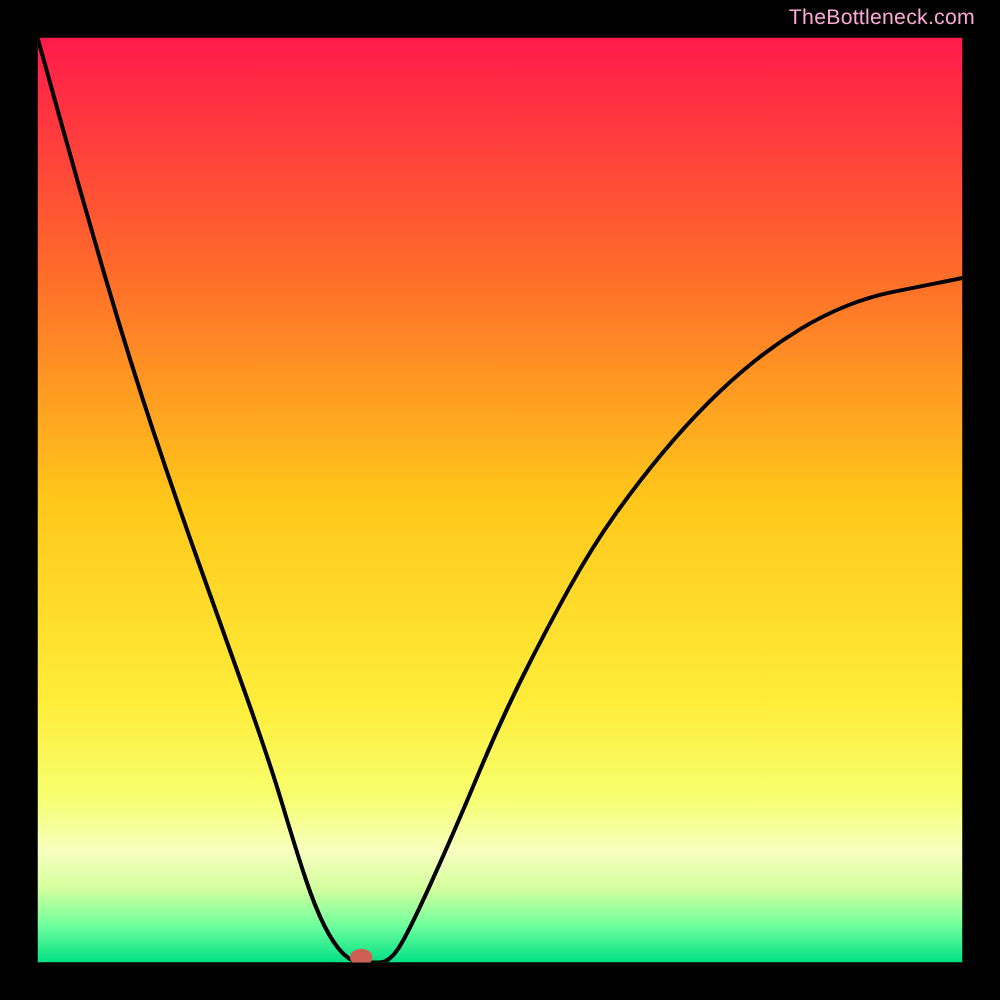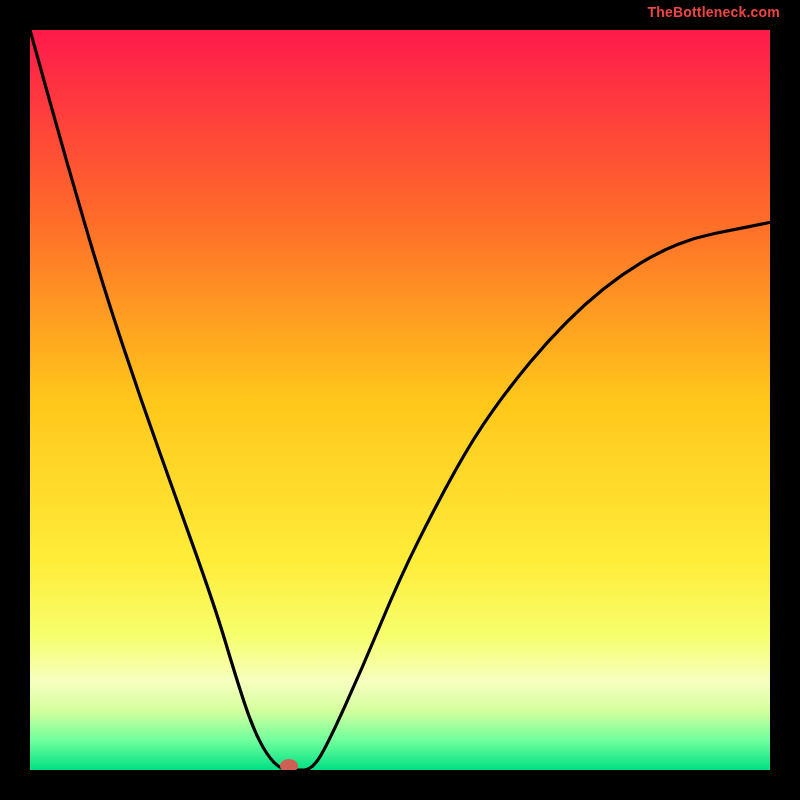--- a/index.html
+++ b/index.html
@@ -14,23 +14,23 @@
     width: 800px;
     height: 800px;
     background: #000;
     position: relative;
     box-sizing: border-box;
   }
   .watermark {
     position: absolute;
     top: 4px;
     right: 20px;
-    color: #ef4444;
-    font-size: 14px;
-    font-weight: 700;
+    color: #f9a8d4;
+    font-size: 17px;
+    font-weight: 400;
     letter-spacing: 0.2px;
   }
   .plot-area {
     position: absolute;
     left: 30px;
     top: 30px;
     width: 740px;
     height: 740px;
   }
   .plot-svg {

